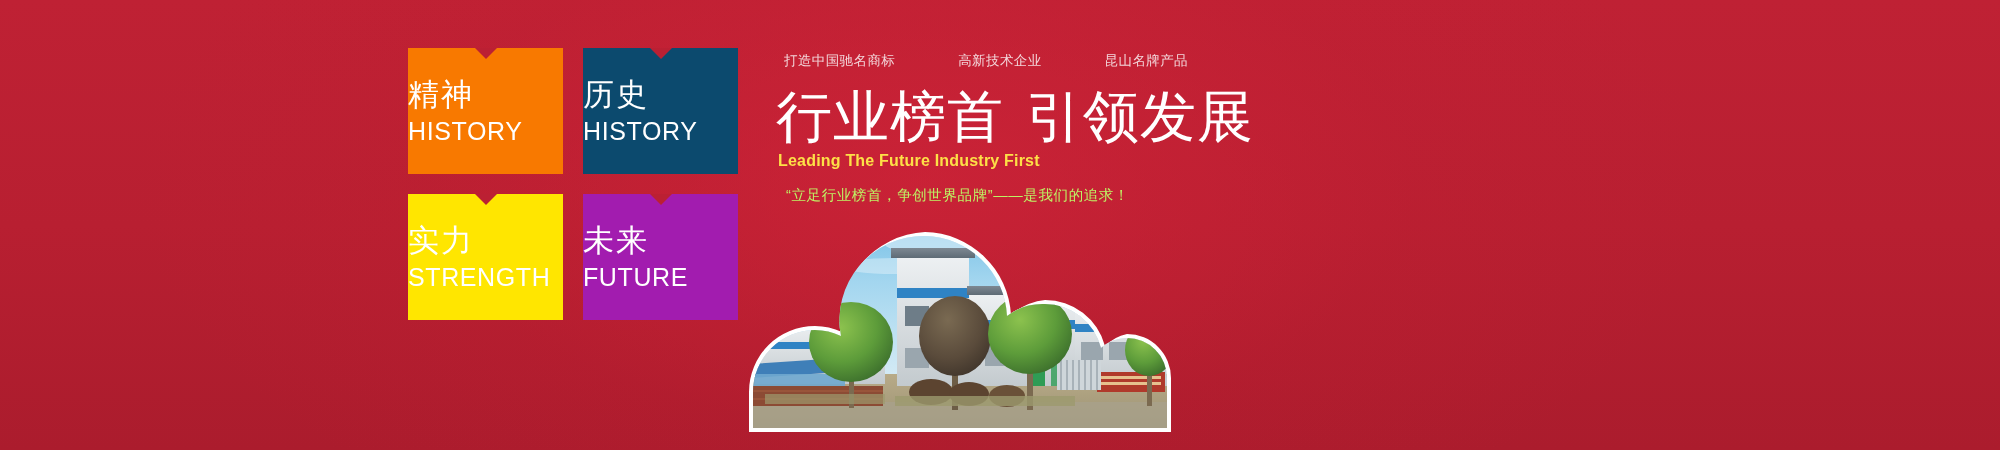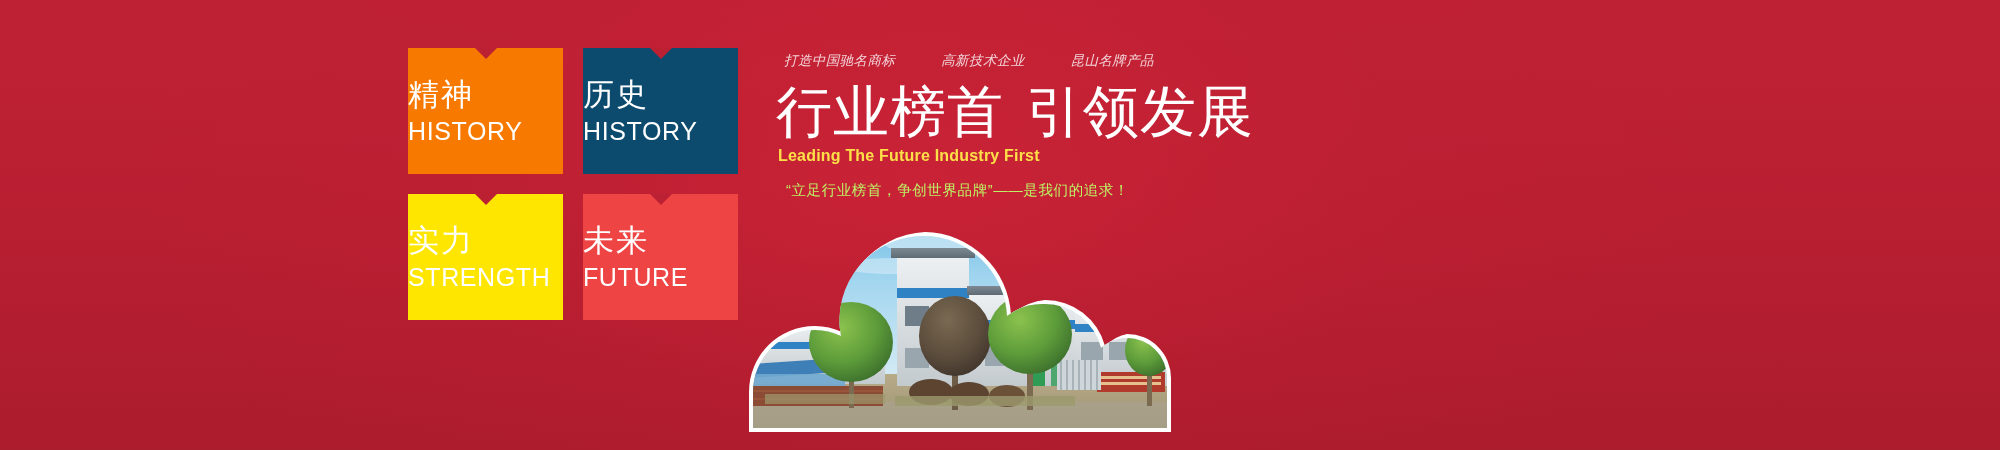--- a/index.html
+++ b/index.html
@@ -83,24 +83,23 @@
   
   .textblock {
     position: absolute;
     left: 778px;
     top: 52px;
     width: 420px;
   }
 
   .badges {
     display: flex;
-    gap: 46px;
+    gap: 63px;
     padding-left: 6px;
-    margin-bottom: 12px;
-    font-style: italic;
+    margin-bottom: 17px;
   }
   .badge {
     color: #f3d6da;
     font-size: 13.5px;
     letter-spacing: 0.4px;
     white-space: nowrap;
   }
 
   .headline {
     color: #ffffff;
@@ -163,21 +162,21 @@
       <div class="cn">历史</div>
       <div class="en">HISTORY</div>
     </div>
 
     <div class="tile" style="background:#ffe600">
       <div class="notch"></div>
       <div class="cn">实力</div>
       <div class="en">STRENGTH</div>
     </div>
 
-    <div class="tile" style="background:#ef4444">
+    <div class="tile" style="background:#a21caf">
       <div class="notch"></div>
       <div class="cn">未来</div>
       <div class="en">FUTURE</div>
     </div>
 
   </div>
 
   <div class="textblock">
 
     <div class="badges">

